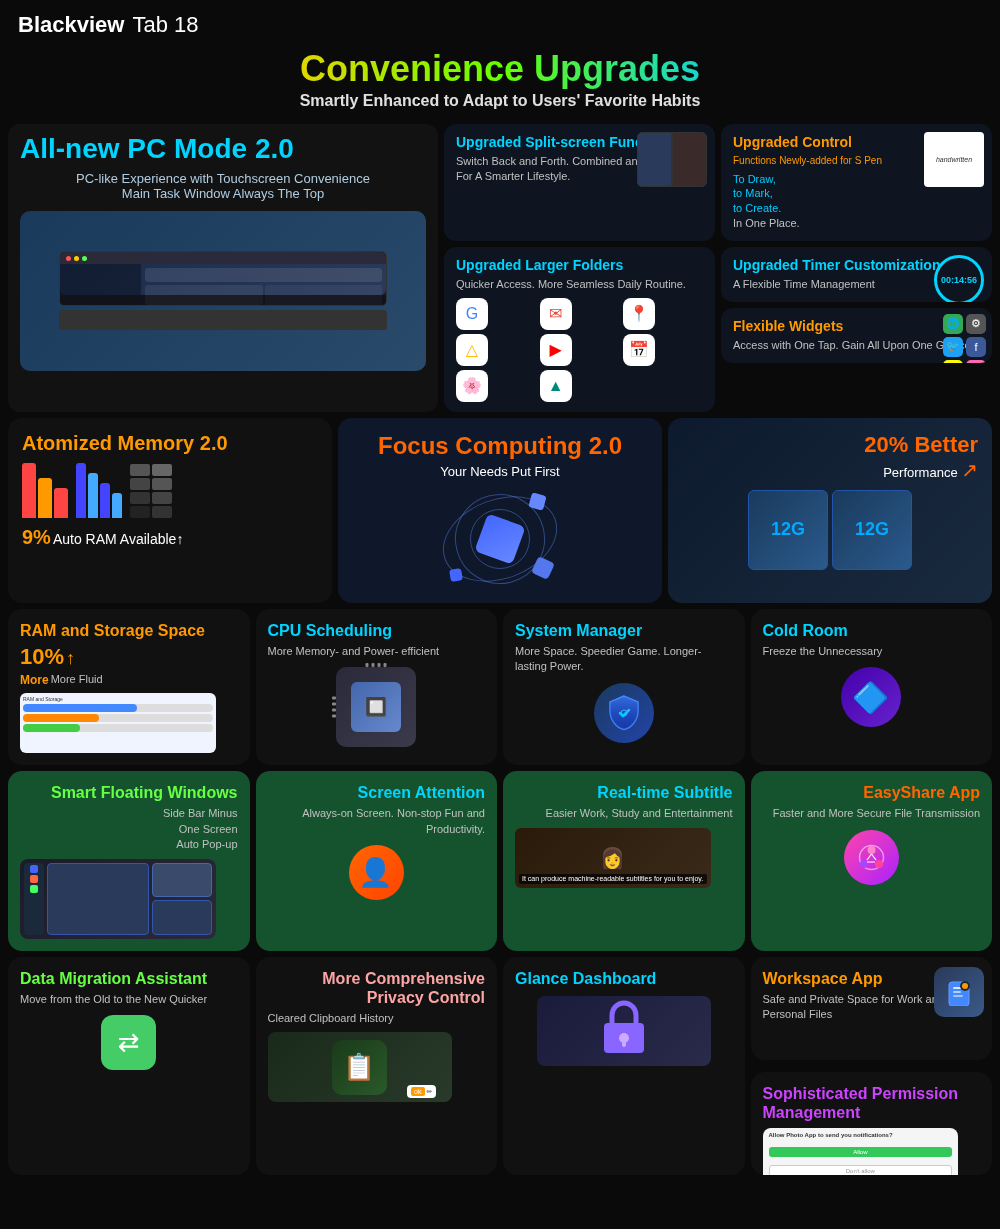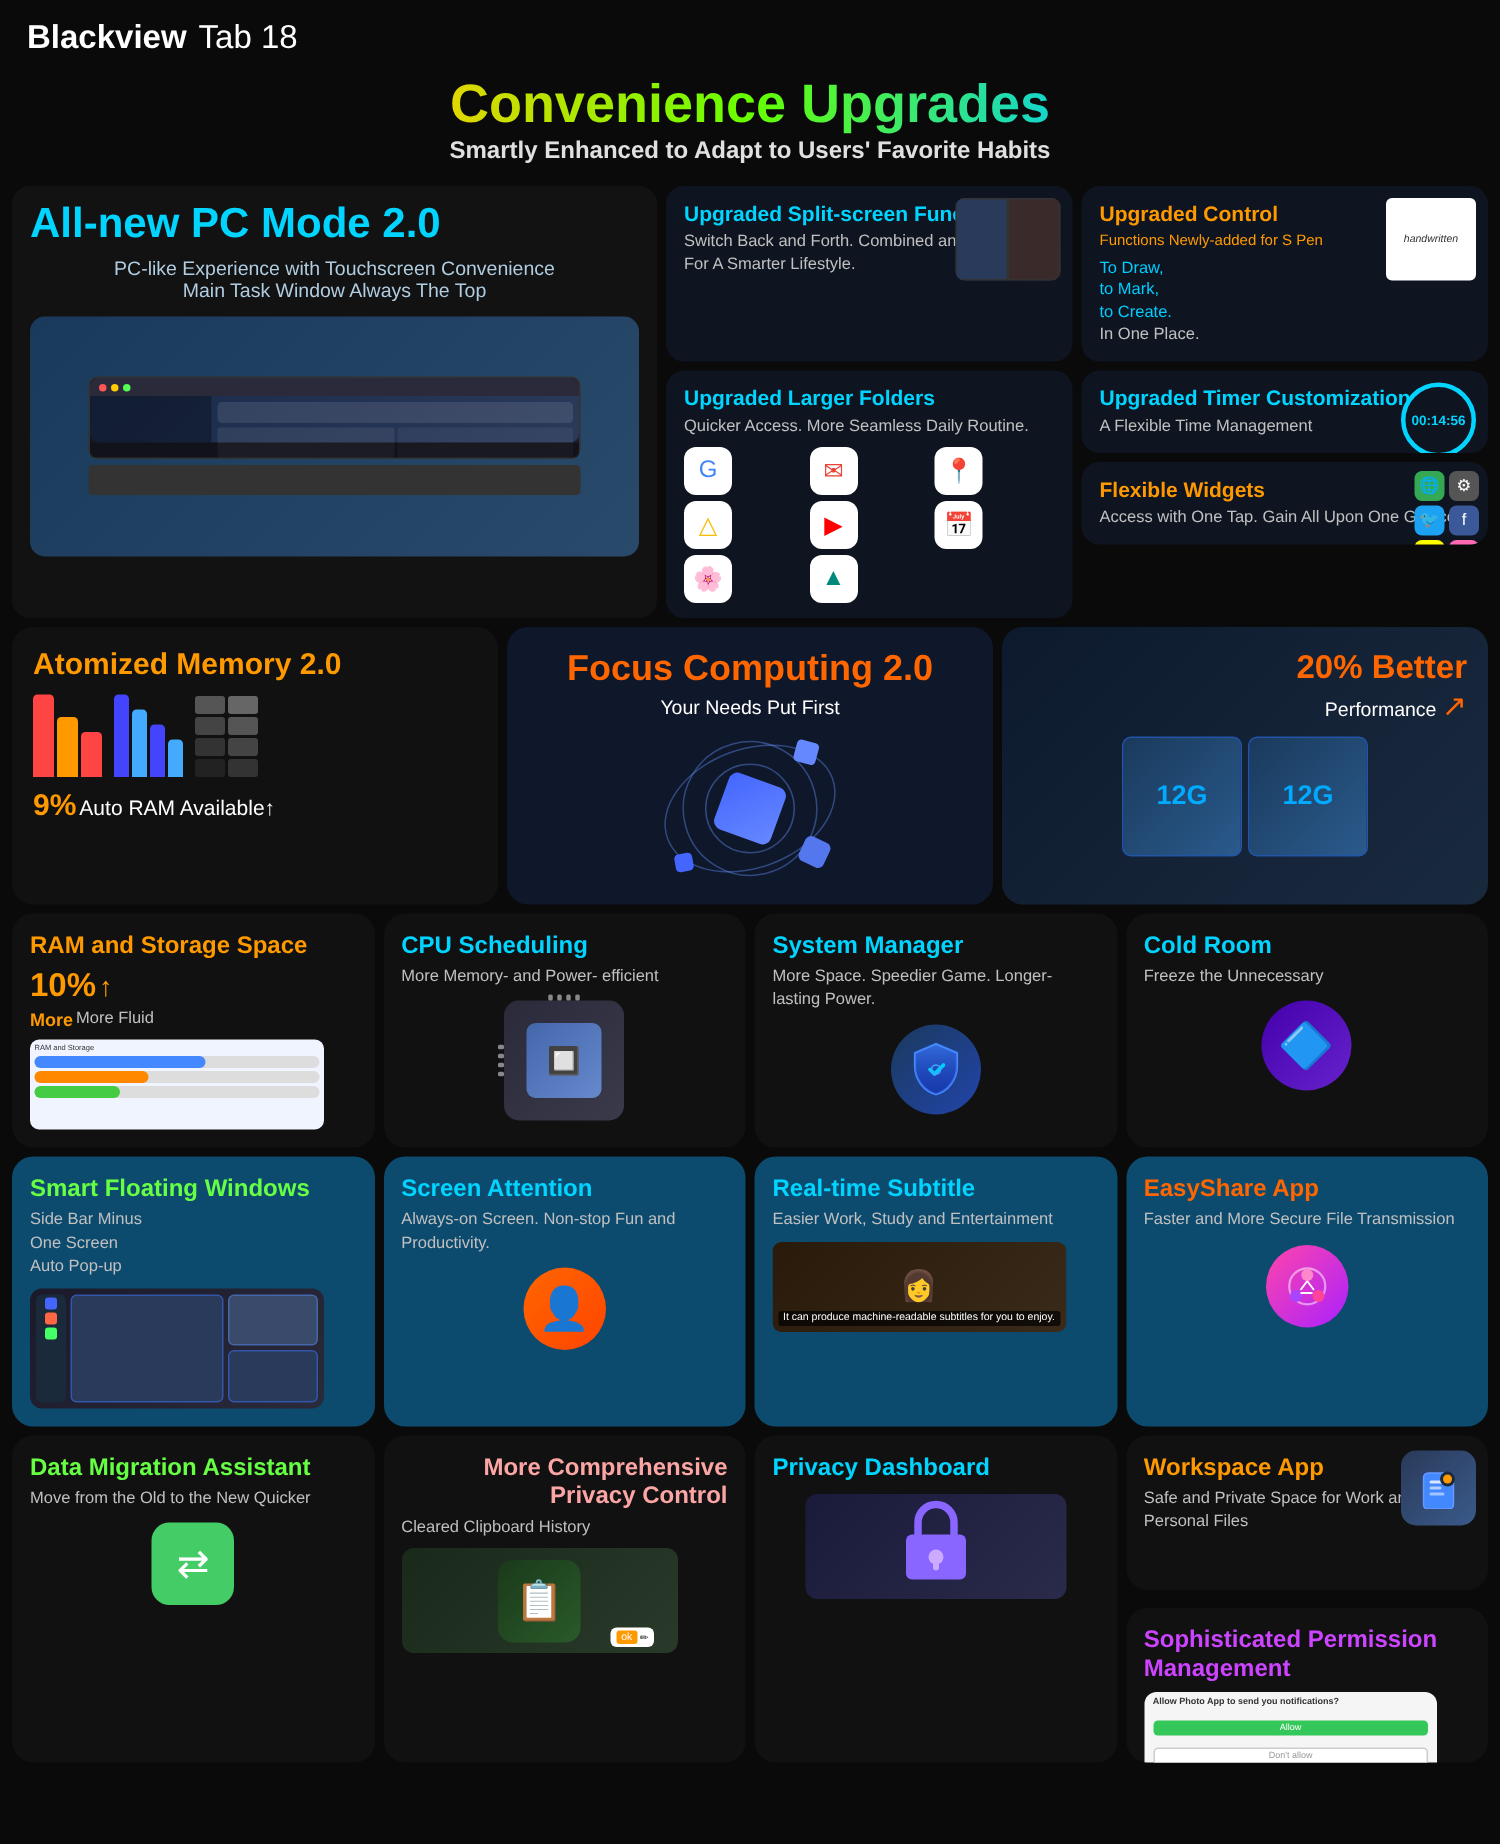--- a/index.html
+++ b/index.html
@@ -351,25 +351,26 @@
     }
 
     
     .section4 {
       display: grid;
       grid-template-columns: 1fr 1fr 1fr 1fr;
       gap: 6px;
       padding: 0 8px 6px;
     }
     .s4-card {
-      background: #0c4a6e;
+      background: #14532d;
       border-radius: 14px;
       padding: 12px;
       position: relative;
       overflow: hidden;
+      text-align: right;
     }
     .s4-title { font-size: 16px; font-weight: 800; color: #ff9900; line-height: 1.2; margin-bottom: 4px; }
     .s4-title.green { color: #66ff44; }
     .s4-title.cyan { color: #00d4ff; }
     .s4-desc { font-size: 11px; color: #c0c0c0; line-height: 1.4; }
 
     .floating-screen {
       width: 90%; height: 80px;
       background: linear-gradient(135deg, #1a1a2a, #2a2a3a);
       border-radius: 8px;
@@ -843,21 +844,21 @@
         <div style="width:55px; height:55px; background:linear-gradient(135deg,#1a3a1a,#2a5a2a); border-radius:10px; display:flex; align-items:center; justify-content:center; font-size:26px;">📋</div>
         <div style="position:absolute; bottom:4px; right:16px; background:#fff; border-radius:4px; padding:2px 4px; font-size:7px; color:#333; display:flex; gap:2px; align-items:center;">
           <span style="background:#ff9900; border-radius:2px; padding:1px 3px; color:#fff;">ok</span>
           <span>✏</span>
         </div>
       </div>
     </div>
   </div>
 
   <div class="s5-card">
-    <div class="s5-title cyan">Privacy Dashboard</div>
+    <div class="s5-title cyan">Glance Dashboard</div>
     <div class="privacy-dash-thumb">
       <div class="lock-icon">
         <svg width="60" height="65" viewBox="0 0 60 65">
           <rect x="10" y="30" width="40" height="30" rx="4" fill="#8866ff"></rect>
           <path d="M18 30V22a12 12 0 0124 0v8" fill="none" stroke="#8866ff" stroke-width="5" stroke-linecap="round"></path>
           <circle cx="30" cy="45" r="5" fill="#ccaaff"></circle>
           <rect x="28" y="48" width="4" height="6" rx="2" fill="#ccaaff"></rect>
         </svg>
       </div>
     </div>

